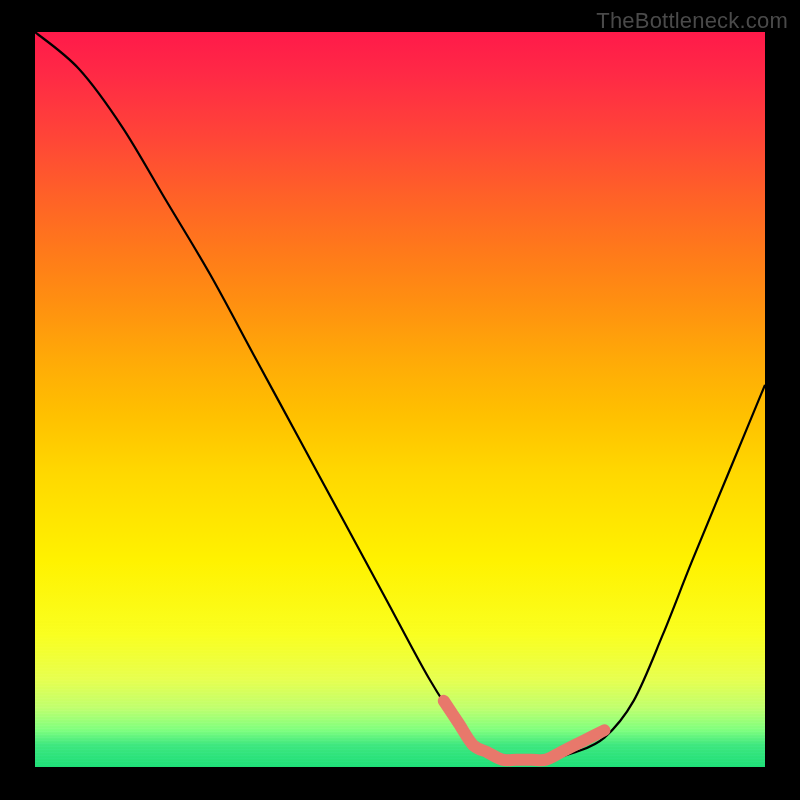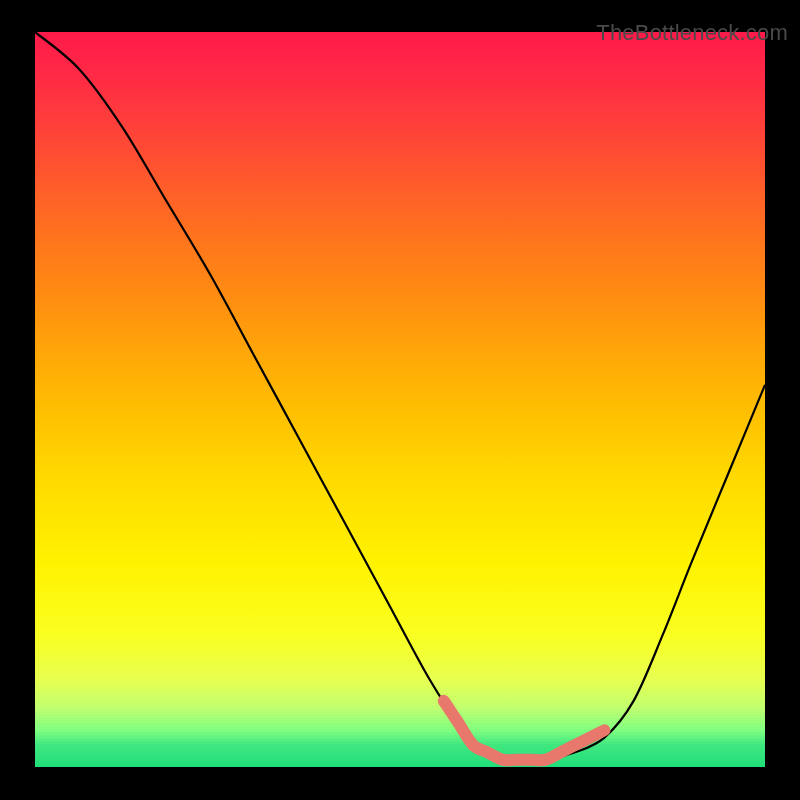--- a/index.html
+++ b/index.html
@@ -6,21 +6,21 @@
   body {
     width: 800px;
     height: 800px;
     background: #000;
     position: relative;
     font-family: Arial, sans-serif;
     overflow: hidden;
   }
   .watermark {
     position: absolute;
-    top: 20px;
+    top: 8px;
     right: 12px;
     color: #4a4a4a;
     font-size: 22px;
     font-weight: 500;
     z-index: 10;
     letter-spacing: 0.2px;
   }
   .plot-area {
     position: absolute;
     left: 35px;

